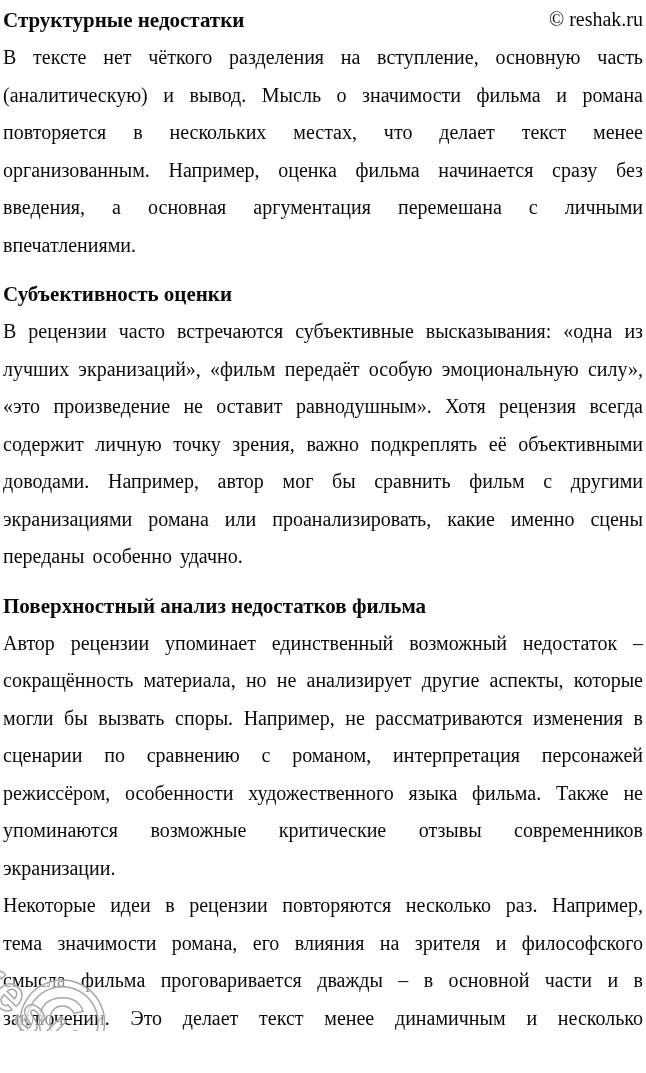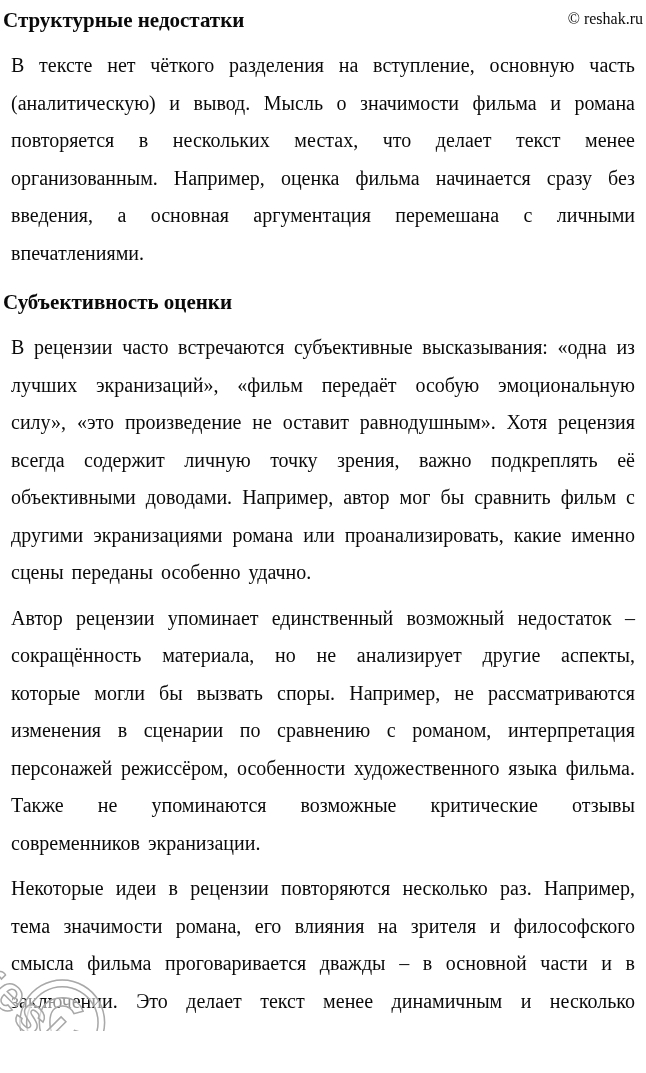--- a/index.html
+++ b/index.html
@@ -27,29 +27,29 @@
   .heading {
     font-size: 21px;
     font-weight: bold;
     line-height: 37px;
     margin: 0;
   }
   .heading.spaced {
     margin-top: 12px;
   }
   .copyright {
-    font-size: 16px;
+    font-size: 20px;
     font-weight: normal;
     line-height: 34px;
     white-space: nowrap;
   }
   .para {
     font-size: 20px;
     line-height: 37.5px;
-    margin: 8px;
+    margin: 0;
     text-align: justify;
     text-align-last: left;
     word-spacing: 3px;
   }
   .watermark-text {
     position: absolute;
     left: 6px;
     top: 948px;
     transform: rotate(45deg);
     transform-origin: left top;
@@ -83,20 +83,21 @@
 
     <div class="top-row">
       <h2 class="heading">Структурные недостатки</h2>
       <span class="copyright">© reshak.ru</span>
     </div>
     <p class="para">В тексте нет чёткого разделения на вступление, основную часть (аналитическую) и вывод. Мысль о значимости фильма и романа повторяется в нескольких местах, что делает текст менее организованным. Например, оценка фильма начинается сразу без введения, а основная аргументация перемешана с личными впечатлениями.</p>
 
     <h2 class="heading spaced">Субъективность оценки</h2>
     <p class="para">В рецензии часто встречаются субъективные высказывания: «одна из лучших экранизаций», «фильм передаёт особую эмоциональную силу», «это произведение не оставит равнодушным». Хотя рецензия всегда содержит личную точку зрения, важно подкреплять её объективными доводами. Например, автор мог бы сравнить фильм с другими экранизациями романа или проанализировать, какие именно сцены переданы особенно удачно.</p>
 
+    <h2 class="heading spaced">Поверхностный анализ недостатков фильма</h2>
     <p class="para">Автор рецензии упоминает единственный возможный недостаток – сокращённость материала, но не анализирует другие аспекты, которые могли бы вызвать споры. Например, не рассматриваются изменения в сценарии по сравнению с романом, интерпретация персонажей режиссёром, особенности художественного языка фильма. Также не упоминаются возможные критические отзывы современников экранизации.</p>
 
     <p class="para">Некоторые идеи в рецензии повторяются несколько раз. Например, тема значимости романа, его влияния на зрителя и философского смысла фильма проговаривается дважды – в основной части и в заключении. Это делает текст менее динамичным и несколько перегруженным.</p>
 
   </div>
 
   <div class="watermark-symbol">©</div>
   <div class="watermark-text">reshak.ru</div>
 </div>
 

